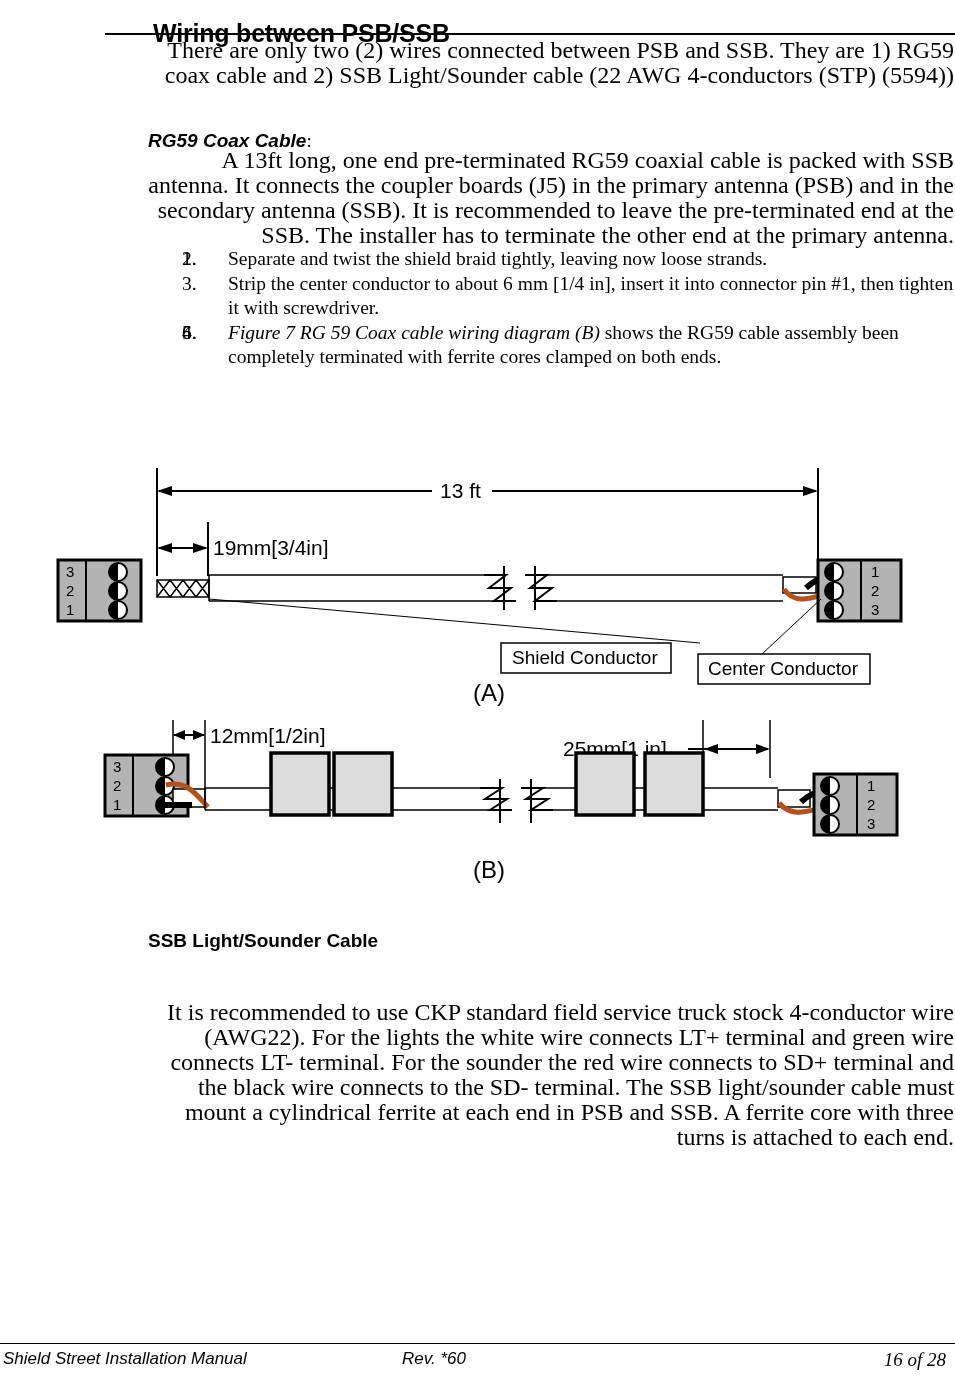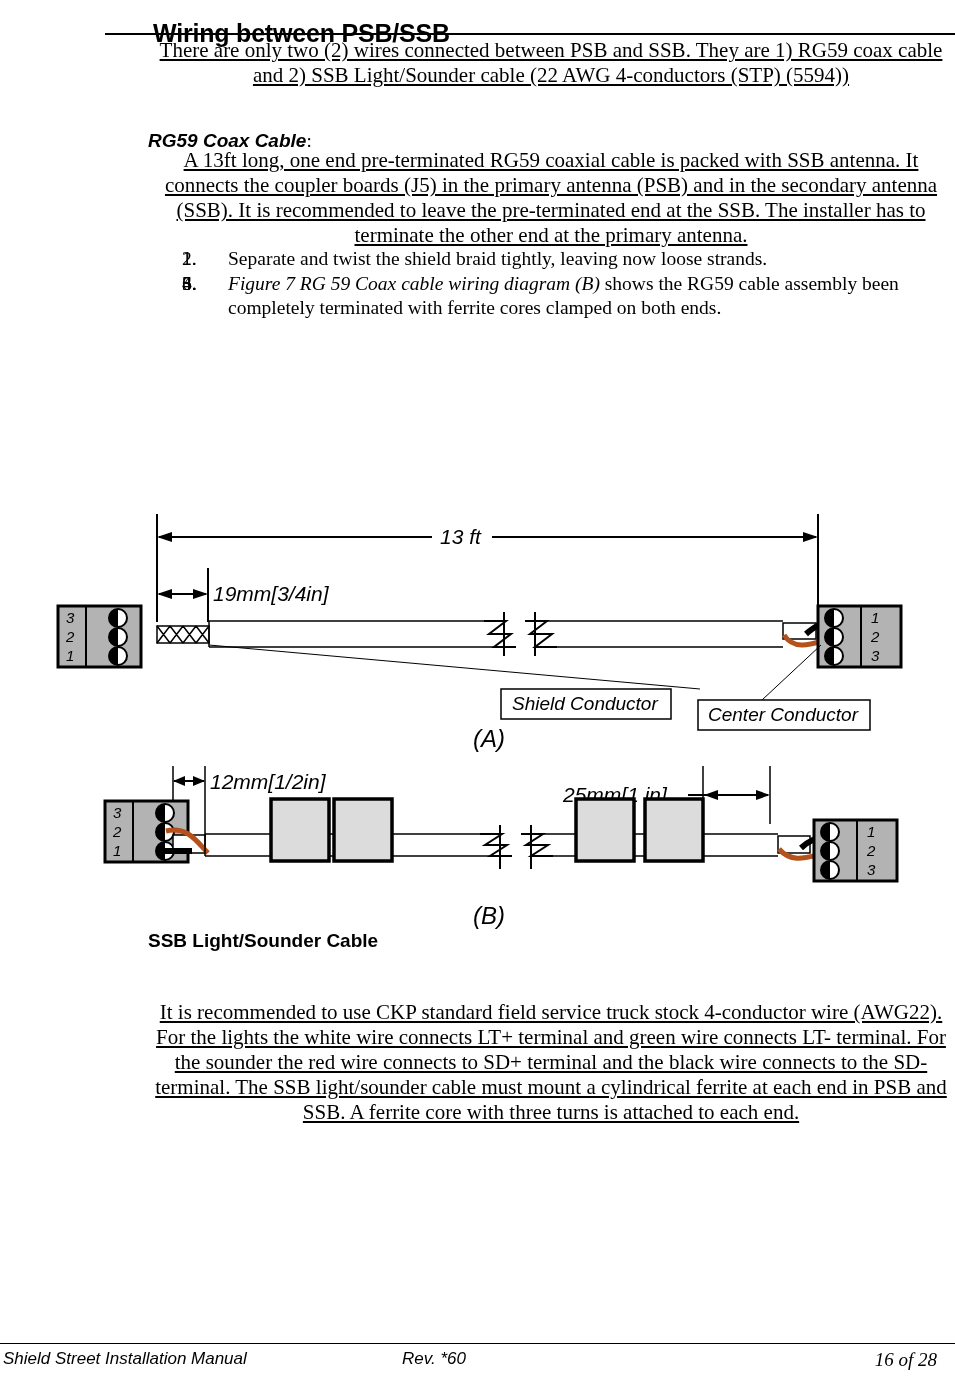--- a/index.html
+++ b/index.html
@@ -39,24 +39,23 @@
     width: 850px;
     height: 2px;
     background: #000;
   }
 
   
   .para {
     position: absolute;
     left: 148px;
     width: 806px;
-    font-size: 21px;
+    font-size: 24px;
     line-height: 25px;
-    text-align: center;
-    text-decoration: underline;
+    text-align: right;
   }
   .h3 {
     position: absolute;
     left: 148px;
     font-family: "Liberation Sans", sans-serif;
     font-weight: bold;
     font-style: italic;
     font-size: 19px;
     margin-top: 12px;
   }
@@ -102,24 +101,23 @@
     width: 955px;
     text-align: center;
     font-weight: bold;
     font-size: 19px;
   }
 
   
   .figure {
     position: absolute;
     left: 0;
-    top: 504px;
+    top: 458px;
     width: 874px;
     height: 450px;
-    font-style: italic;
   }
   .figure svg { display: block; }
 
   .diag-label {
     font-family: "Liberation Sans", sans-serif;
     font-size: 24px;
     fill: #000;
   }
   .dim-text {
     font-family: "Liberation Sans", sans-serif;
@@ -148,21 +146,21 @@
   }
   .footer {
     position: absolute;
     top: 1349px;
     font-family: "Liberation Sans", sans-serif;
     font-style: italic;
     font-size: 17px;
   }
   .footer-left  { left: 3px; }
   .footer-mid   { left: 402px; }
-  .footer-right { right: 18px; font-family: "Liberation Serif", serif; font-style: italic; font-size: 19px; }
+  .footer-right { right: 9px; font-family: "Liberation Serif", serif; font-style: italic; font-size: 19px; }
 </style>
 </head>
 <body>
 
 <div class="page">
 
   <div class="h1">Wiring between PSB/SSB</div>
   <div class="h1-rule"></div>
 
   <div class="para" style="top:38px;">There are only two (2) wires connected between PSB and SSB. They are 1) RG59 coax cable and 2) SSB Light/Sounder cable (22 AWG 4-conductors (STP) (5594))</div>
@@ -176,20 +174,21 @@
   <div class="olist" style="top:247px;">
     <div class="oitem">
       <span class="onum">1.</span>
     </div>
     <div class="oitem">
       <span class="onum">2.</span>
       <span>Separate and twist the shield braid tightly, leaving now loose strands.</span>
     </div>
     <div class="oitem">
       <span class="onum">3.</span>
+      <span>Strip the center conductor to about 6 mm [1/4 in], insert it into connector pin #1, then tighten it with screwdriver.</span>
     </div>
     <div class="oitem">
       <span class="onum">4.</span>
     </div>
     <div class="oitem">
       <span class="onum">5.</span>
     </div>
     <div class="oitem">
       <span class="onum">6.</span>
       <span class="ital">Figure 7 RG 59 Coax cable wiring diagram (B)</span><span> shows the RG59 cable assembly been completely terminated with ferrite cores clamped on both ends.</span>

